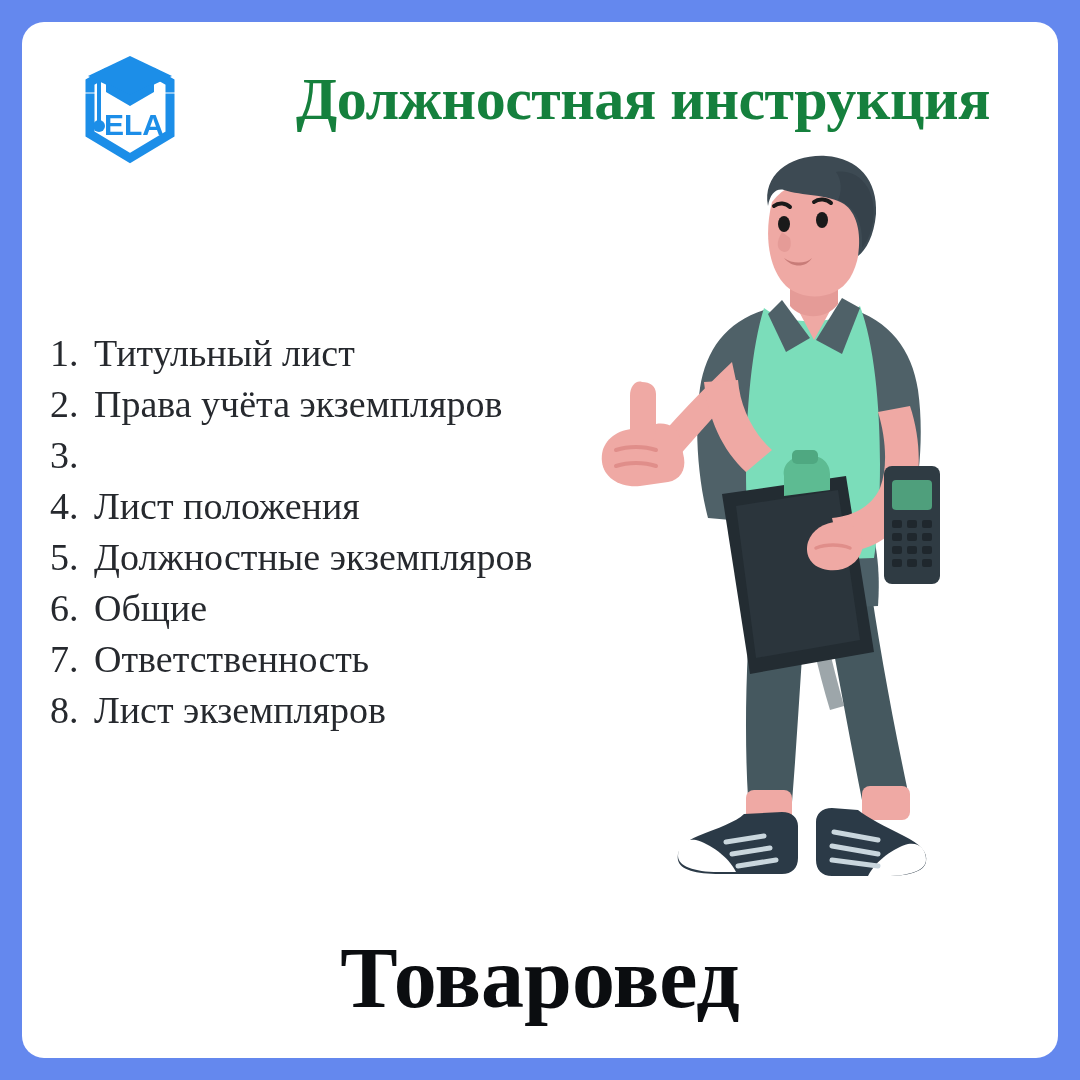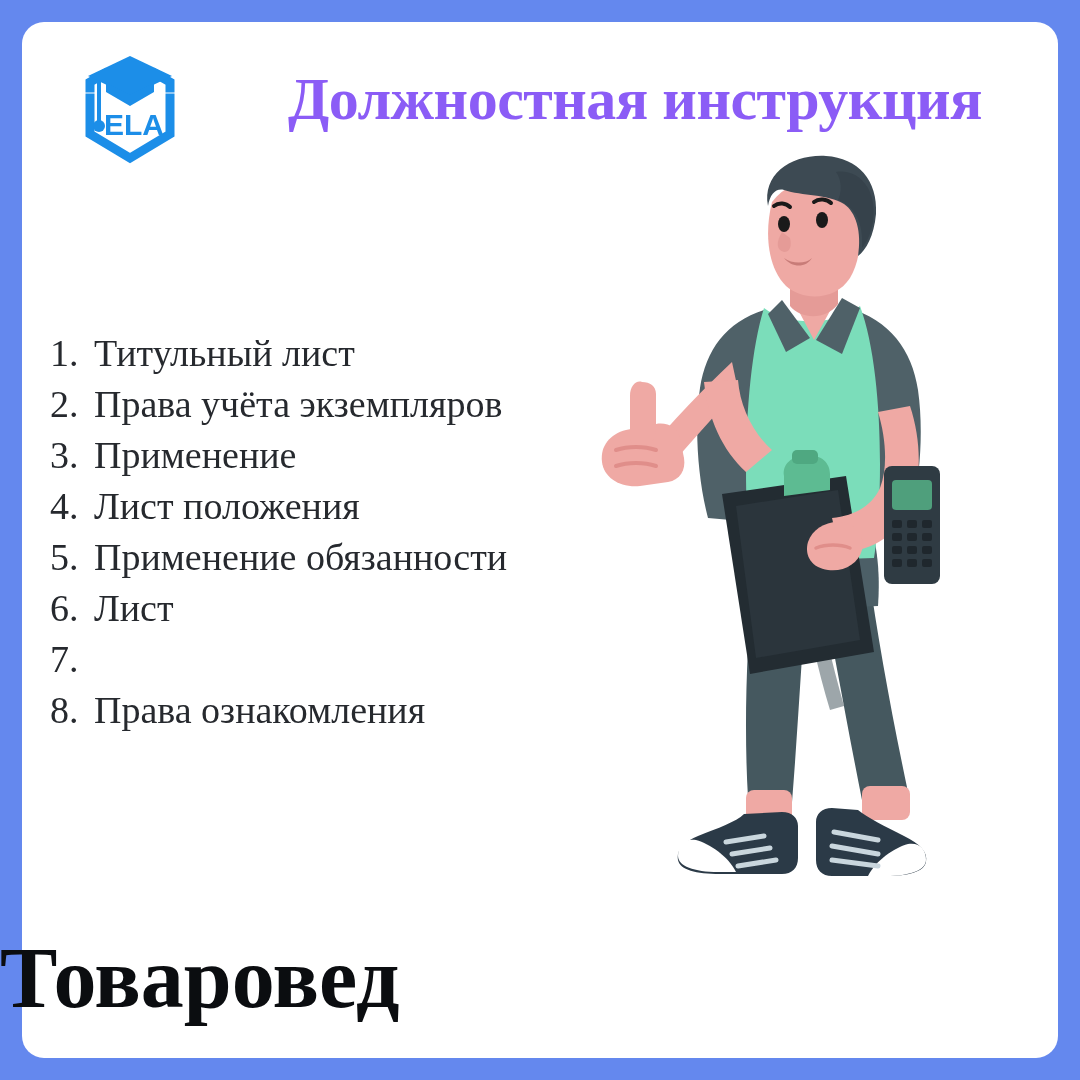--- a/index.html
+++ b/index.html
@@ -37,30 +37,30 @@
     position: absolute;
     left: 68px;
     top: 48px;
     width: 124px;
     height: 124px;
   }
   .logo svg { display: block; width: 100%; height: 100%; }
 
   .page-title {
     position: absolute;
-    left: 230px;
+    left: 238px;
     top: 68px;
     width: 810px;
     text-align: center;
     font-family: "Liberation Serif", serif;
     font-weight: bold;
     font-size: 60px;
     line-height: 1.05;
     letter-spacing: -0.5px;
-    color: #8b5cf6;
+    color: #15803d;
     white-space: nowrap;
   }
 
   
   .toc {
     position: absolute;
     left: 50px;
     top: 328px;
     width: 620px;
     margin: 0;
@@ -83,21 +83,21 @@
     text-align: left;
   }
   .toc-label { display: inline-block; text-align: center; }
 
   
   .job-title {
     position: absolute;
     left: 0;
     right: 0;
     top: 935px;
-    text-align: left;
+    text-align: center;
     font-family: "Liberation Serif", serif;
     font-weight: bold;
     font-size: 86px;
     line-height: 1;
     letter-spacing: 0px;
     color: #0b0d10;
   }
 
   
   .illustration {
@@ -143,40 +143,40 @@
     <li class="toc-item">
       <span class="toc-num">1.</span>
       <span class="toc-label">Титульный лист</span>
     </li>
     <li class="toc-item">
       <span class="toc-num">2.</span>
       <span class="toc-label">Права учёта экземпляров</span>
     </li>
     <li class="toc-item">
       <span class="toc-num">3.</span>
-      <span class="toc-label">Применение</span>
     </li>
     <li class="toc-item">
       <span class="toc-num">4.</span>
       <span class="toc-label">Лист положения</span>
     </li>
     <li class="toc-item">
       <span class="toc-num">5.</span>
-      <span class="toc-label">Применение обязанности</span>
+      <span class="toc-label">Должностные экземпляров</span>
     </li>
     <li class="toc-item">
       <span class="toc-num">6.</span>
-      <span class="toc-label">Лист</span>
+      <span class="toc-label">Общие</span>
     </li>
     <li class="toc-item">
       <span class="toc-num">7.</span>
+      <span class="toc-label">Ответственность</span>
     </li>
     <li class="toc-item">
       <span class="toc-num">8.</span>
-      <span class="toc-label">Права ознакомления</span>
+      <span class="toc-label">Лист экземпляров</span>
     </li>
   </ol>
 
   <div class="illustration">
     <svg viewBox="0 0 420 760" xmlns="http://www.w3.org/2000/svg">
 
       <g>
 
         <path d="M168 418 C160 500 158 580 162 648 L206 652
                  C212 578 216 498 222 424 Z" fill="#45585f"></path>

